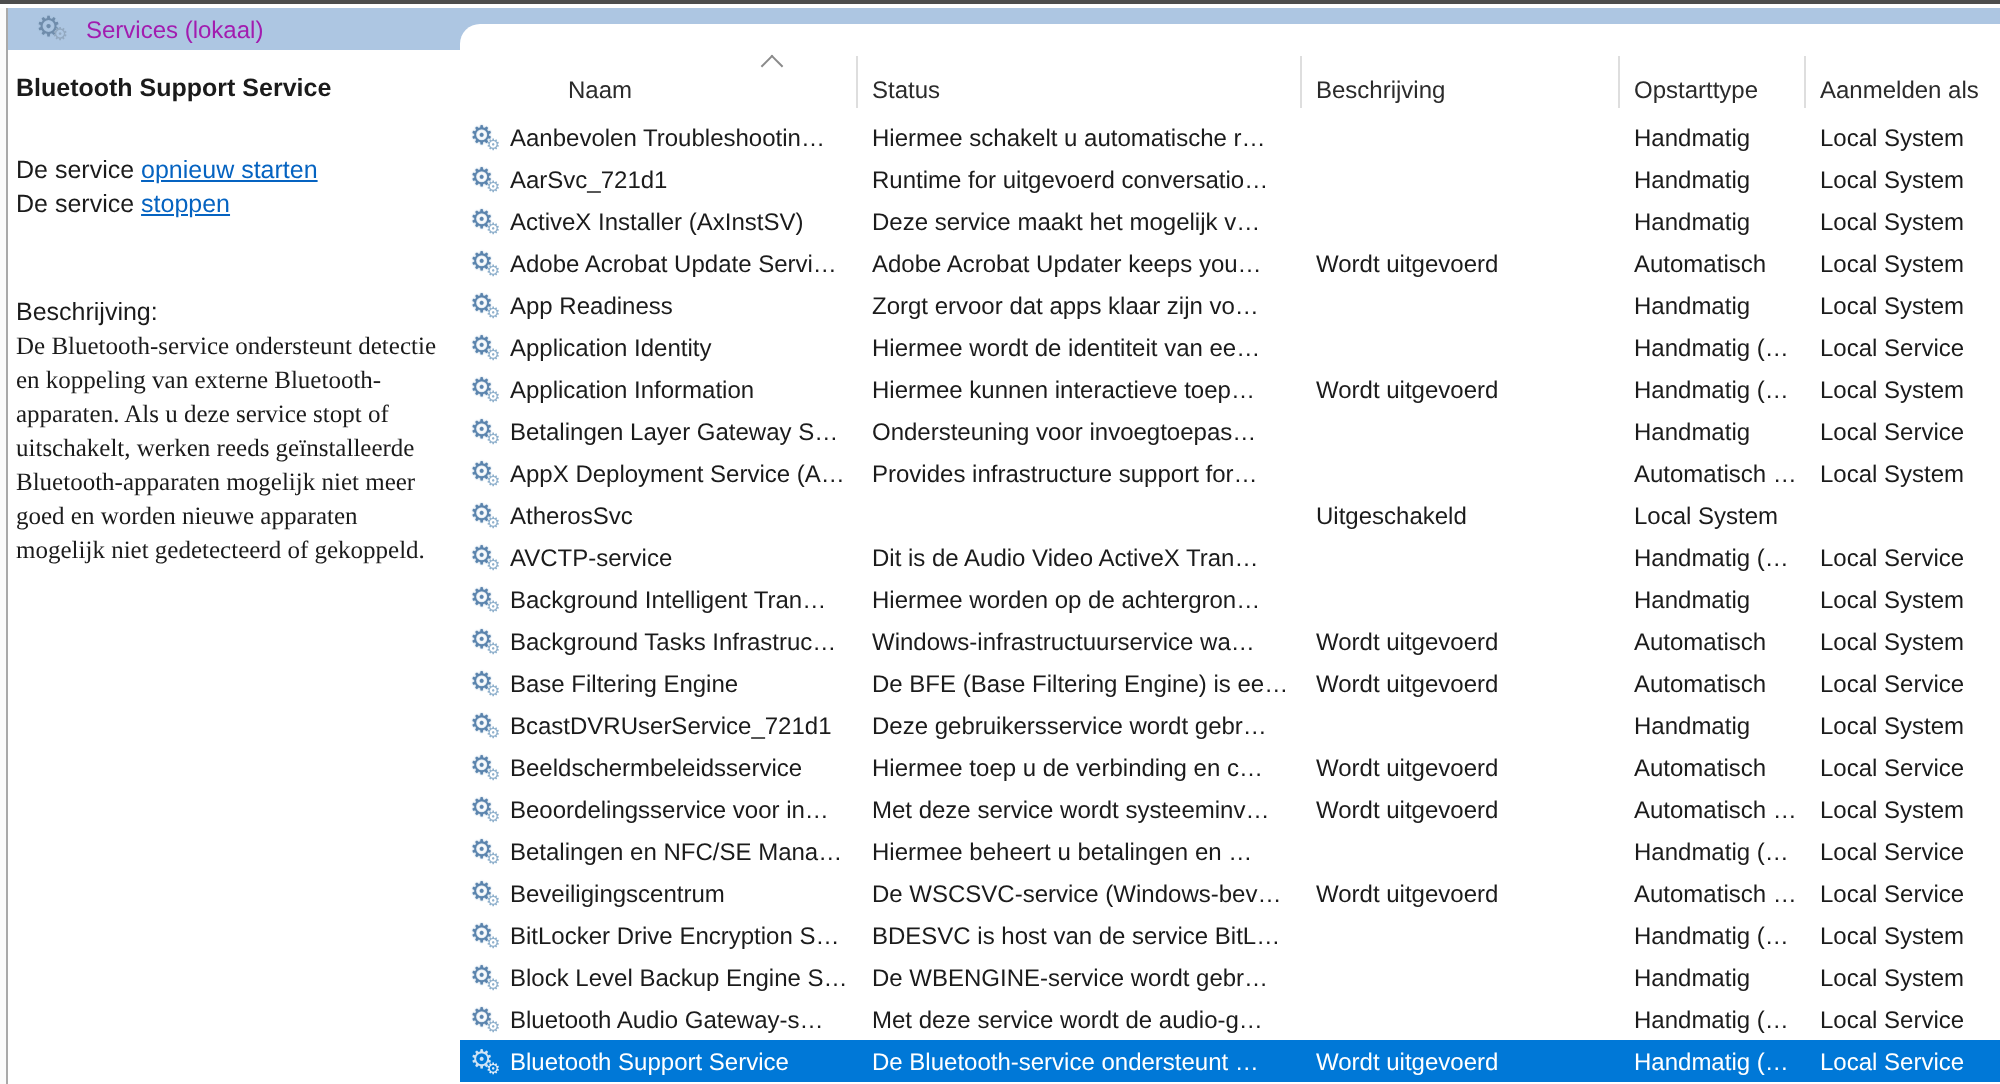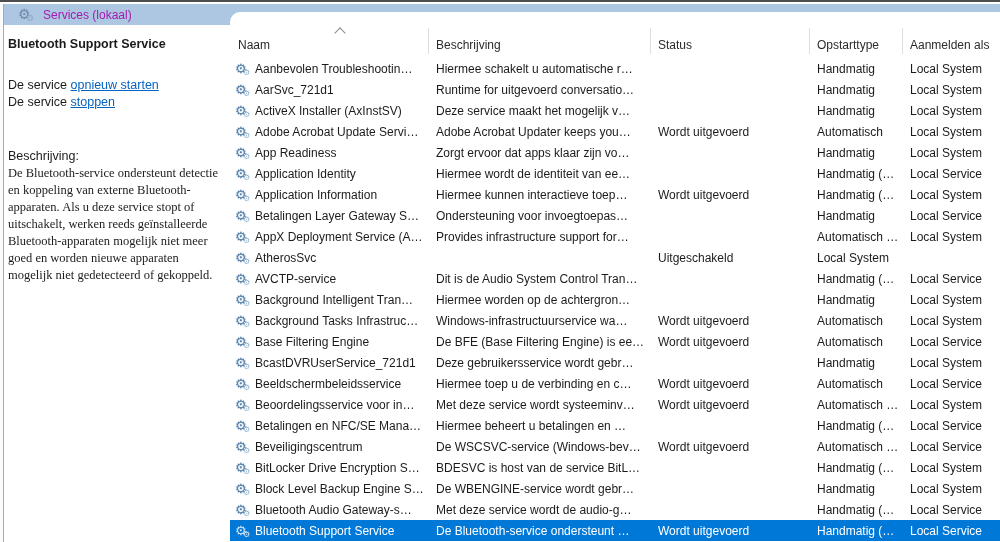--- a/index.html
+++ b/index.html
@@ -42,21 +42,21 @@
   .svc-desc{white-space:pre-line;font-family:Liberation Serif, serif;}
 
   
   .list-panel{
     position:absolute;left:230px;top:10px;right:0;bottom:0;background:#fff;
     border-top-left-radius:10px;z-index:2;overflow:hidden;
   }
   .lv-header{position:relative;height:46px;display:grid;
     grid-template-columns:199px 222px 159px 93px 1fr;font-size:12px;color:#2b2b2b;}
   .hcell{position:relative;display:flex;align-items:flex-end;padding:0 0 6px 7px;box-sizing:border-box;cursor:default;}
-  .hcell.hc1{padding-left:8px;}
+  .hcell.hc1{padding-left:8px;margin-left:46px;}
   .hcell.sep::after{content:'';position:absolute;right:0;top:16px;bottom:4px;width:1px;background:#dedede;}
   .sort-chevron{position:absolute;left:106px;top:17px;width:7px;height:7px;
     border-left:1px solid #8a8a8a;border-top:1px solid #8a8a8a;transform:rotate(45deg);}
   .rows{position:absolute;left:0;right:0;top:46px;}
   .row{height:21px;display:grid;grid-template-columns:199px 222px 159px 93px 1fr;
     align-items:center;font-size:12px;color:#1b1b1b;cursor:default;}
   .cell{padding-left:7px;white-space:nowrap;overflow:hidden;box-sizing:border-box;}
   .cell.cc1{display:flex;align-items:center;padding-left:5px;gap:2px;}
   .row .gear{top:1px;}
   .row.selected{background:var(--selection);color:#fff;}
@@ -88,24 +88,24 @@
     </div>
   </div>
 
   <div class="list-panel">
     <div class="lv-header">
       <div class="hcell hc1 sep">
         <span class="sort-chevron"></span>
         <span>Naam</span>
       </div>
       <div class="hcell sep">
-          <span>Beschrijving</span>
+          <span>Status</span>
         </div>
       <div class="hcell sep">
-          <span>Status</span>
+          <span>Beschrijving</span>
         </div>
       <div class="hcell sep">
           <span>Opstarttype</span>
         </div>
       <div class="hcell">
           <span>Aanmelden als</span>
         </div>
     </div>
     <div class="rows" id="rows">
         <div class="row">
@@ -238,21 +238,21 @@
     <div class="cell logon">Local System</div>
   </div>
         <div class="row">
     <div class="cell cc1">
       <span class="gear">
               <span class="g1">⚙</span>
               <span class="g2">⚙</span>
             </span>
       <span class="nm">AVCTP-service</span>
     </div>
-    <div class="cell desc">Dit is de Audio System Control Tran…</div>
+    <div class="cell desc">Dit is de Audio Video ActiveX Tran…</div>
     <div class="cell status"></div>
     <div class="cell startup">Handmatig (…</div>
     <div class="cell logon">Local Service</div>
   </div>
         <div class="row">
     <div class="cell cc1">
       <span class="gear">
               <span class="g1">⚙</span>
               <span class="g2">⚙</span>
             </span>

